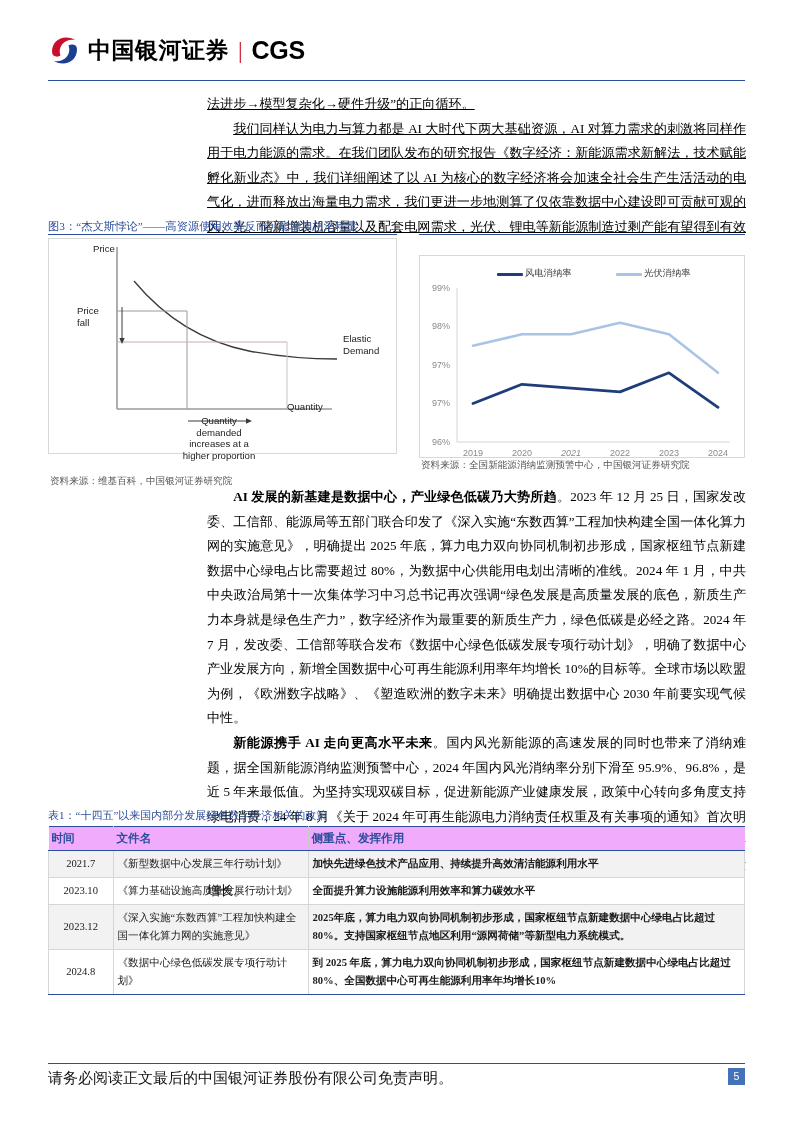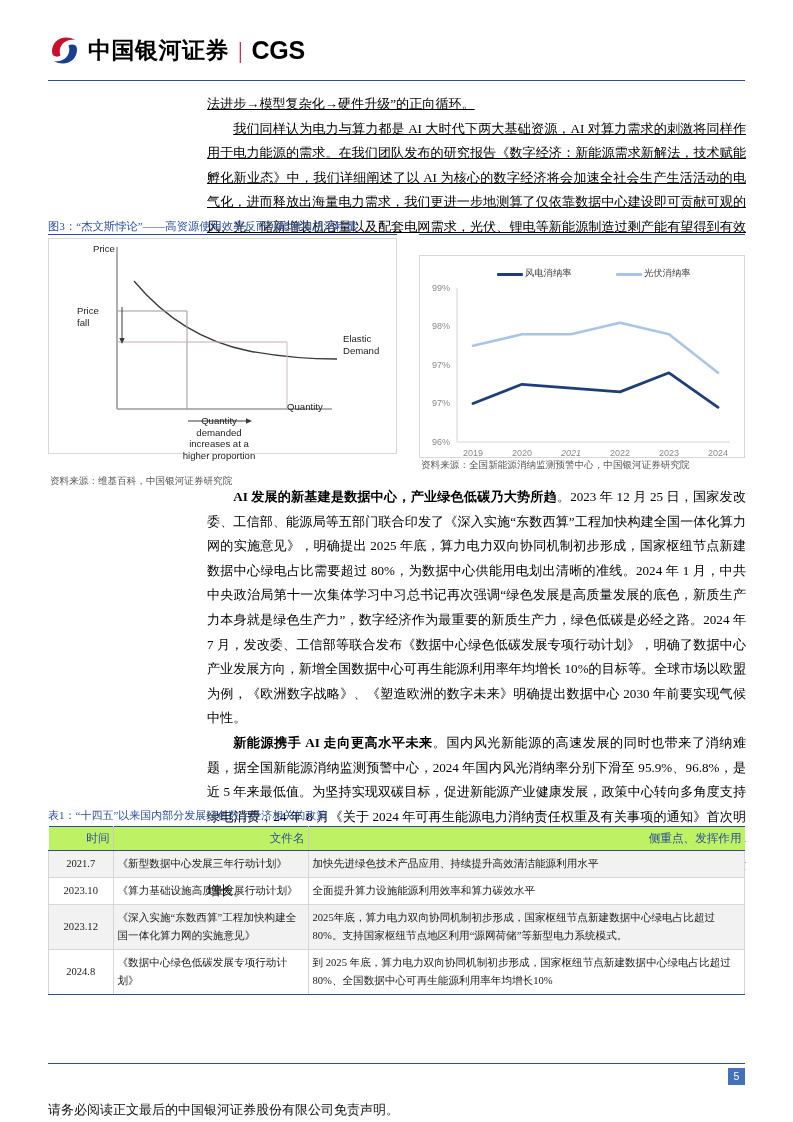--- a/index.html
+++ b/index.html
@@ -188,61 +188,60 @@
   table.policy {
     position: absolute;
     left: 48px;
     top: 826px;
     width: 697px;
     border-collapse: collapse;
     font-size: 10.6px;
     table-layout: fixed;
   }
   table.policy th {
-    font-weight: normal;
+    font-weight: bold;
     color: #2b4d9b;
     font-size: 11.6px;
-    text-align: right;
+    text-align: left;
     padding: 4px 3px;
     border-top: 1.6px solid #2b4d9b;
     border-bottom: 1.3px solid #2b4d9b;
     border-left: 1px solid #c9c9c9;
     border-right: 1px solid #c9c9c9;
-    background: #bef264;
+    background: #f0abfc;
   }
   table.policy td {
     padding: 4px 4px;
     border: 1px solid #d6d6d6;
     vertical-align: middle;
     color: #1a1a1a;
     line-height: 18px;
   }
   table.policy tr.shade td { background: #f2f2f2; }
   table.policy tr:last-child td { border-bottom: 1.3px solid #2b4d9b; margin-left: 28px; }
   td.c-time { text-align: center; width: 58px; }
   td.c-doc  { text-align: left; width: 188px; }
-  td.c-pt   { text-align: left; }
+  td.c-pt   { text-align: left; font-weight: bold; }
 
   
   .footer-rule {
     position: absolute;
     left: 48px;
     top: 1063px;
     width: 697px;
     height: 1px;
     background: #2b4d9b;
   }
   .footer-text {
     position: absolute;
     left: 48px;
     top: 1069px;
-    font-size: 13px;
+    font-size: 15px;
     color: #111;
     white-space: nowrap;
-    margin-top: 32px;
   }
   .page-num {
     position: absolute;
     right: 48px;
     top: 1068px;
     width: 17px;
     height: 17px;
     background: #4472b8;
     color: #fff;
     font-family: "Liberation Sans", "DejaVu Sans", sans-serif;

